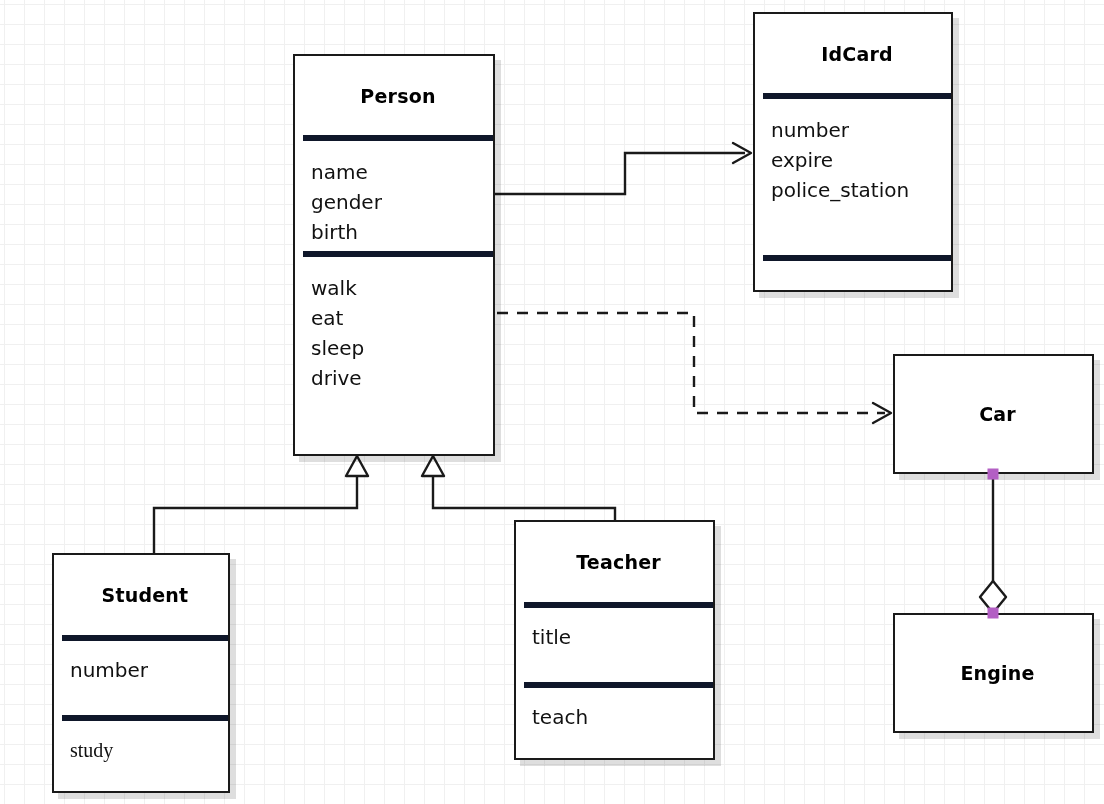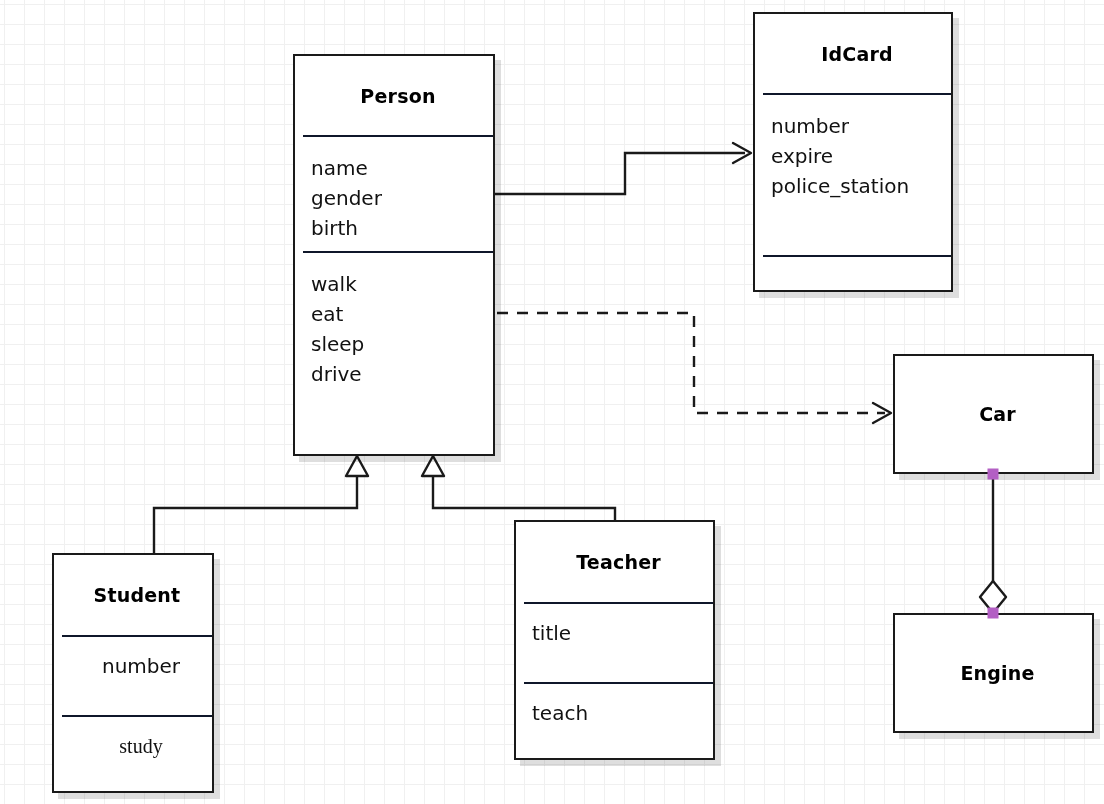--- a/index.html
+++ b/index.html
@@ -38,21 +38,21 @@
     display: flex;
     flex-direction: column;
     padding-left: 8px;
   }
   .compartment {
     box-sizing: border-box;
     position: relative;
     overflow: hidden;
   }
   .compartment + .compartment {
-    border-top: 2px solid #0f172a;
+    border-top: 6px solid #0f172a;
   }
   .cmp-title {
     display: flex;
     align-items: center;
     justify-content: center;
     font-weight: bold;
     font-size: 19px;
     color: #000000;
     letter-spacing: 0.2px;
   }
@@ -136,21 +136,21 @@
       <span>IdCard</span>
     </div>
     <div class="compartment cmp-body" style="height:162px;">
       <div class="member">number</div>
       <div class="member">expire</div>
       <div class="member">police_station</div>
     </div>
     <div class="compartment cmp-empty" style="flex:1;"></div>
   </div>
 
-  <div class="uml-class" style="left:52px; top:553px; width:162px; height:240px;text-align:center;">
+  <div class="uml-class" style="left:52px; top:553px; width:178px; height:240px;">
     <div class="compartment cmp-title" style="height:80px;">
       <span>Student</span>
     </div>
     <div class="compartment cmp-body tight" style="height:80px;">
       <div class="member">number</div>
     </div>
     <div class="compartment cmp-body tight" style="flex:1;font-family:Liberation Serif, serif;">
       <div class="member">study</div>
     </div>
   </div>

